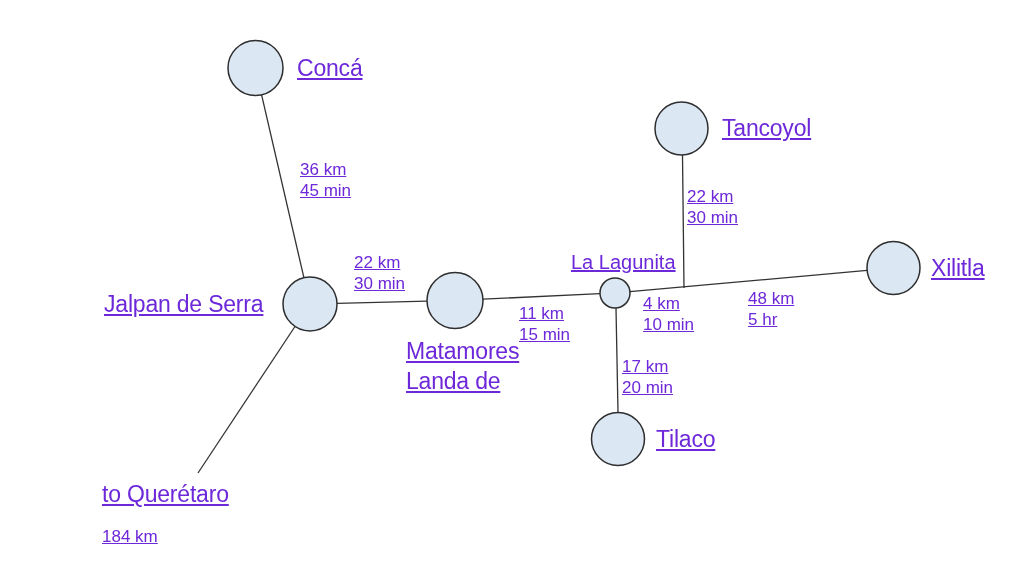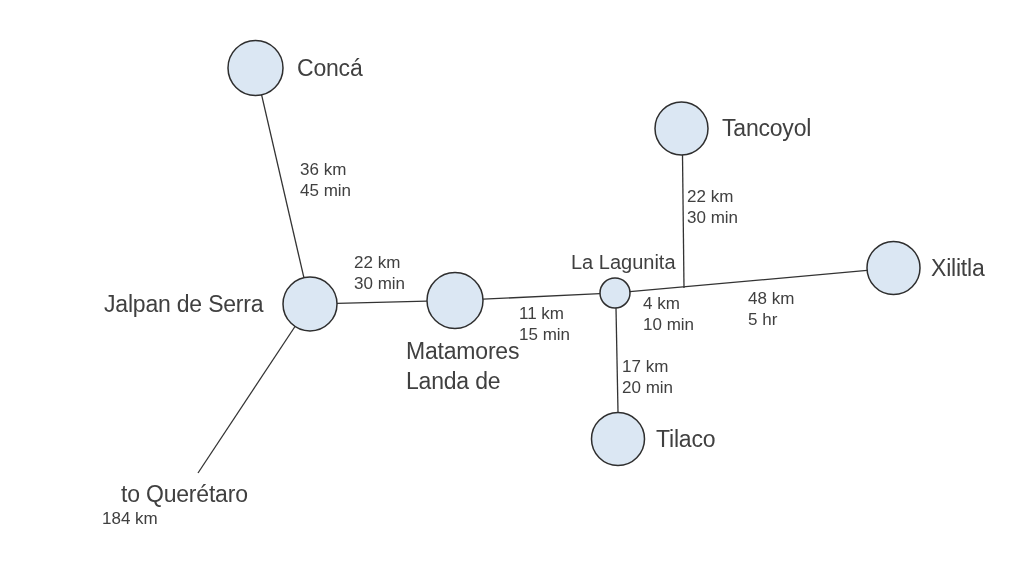--- a/index.html
+++ b/index.html
@@ -17,21 +17,22 @@
     color: #1e1e1e;
   }
   .stage svg {
     position: absolute;
     left: 0;
     top: 0;
   }
   .lbl {
     position: absolute;
     white-space: nowrap;
-    color: #404040;
+    color: #6d28d9;
+    text-decoration: underline;
   }
   .node-label {
     font-size: 23px;
     line-height: 28px;
     letter-spacing: -0.2px;
   }
   .node-label-small {
     font-size: 20px;
     line-height: 16px;
   }
@@ -39,21 +40,20 @@
     font-size: 17px;
     line-height: 21px;
   }
   .edge-label span {
     display: block;
   }
   .dest-title {
     font-size: 23px;
     line-height: 28px;
     letter-spacing: -0.2px;
-    margin-left: 19px;
   }
   .dest-detail {
     font-size: 17px;
     line-height: 21px;
   }
   .dest-detail span {
     display: block;
   }
   .node-circle {
     fill: #dbe7f3;
@@ -136,18 +136,18 @@
     <span>30 min</span>
   </div>
 
   <div class="lbl edge-label" style="left:622px; top:356px;">
     <span>17 km</span>
     <span>20 min</span>
   </div>
 
   <div class="lbl" style="left:102px; top:480px;">
     <div class="dest-title">to Querétaro</div>
-    <div class="dest-detail" style="margin-top:0;">
+    <div class="dest-detail" style="margin-top:18px;">
       <span>184 km</span>
     </div>
   </div>
 
 </div>
 
 </body></html>

